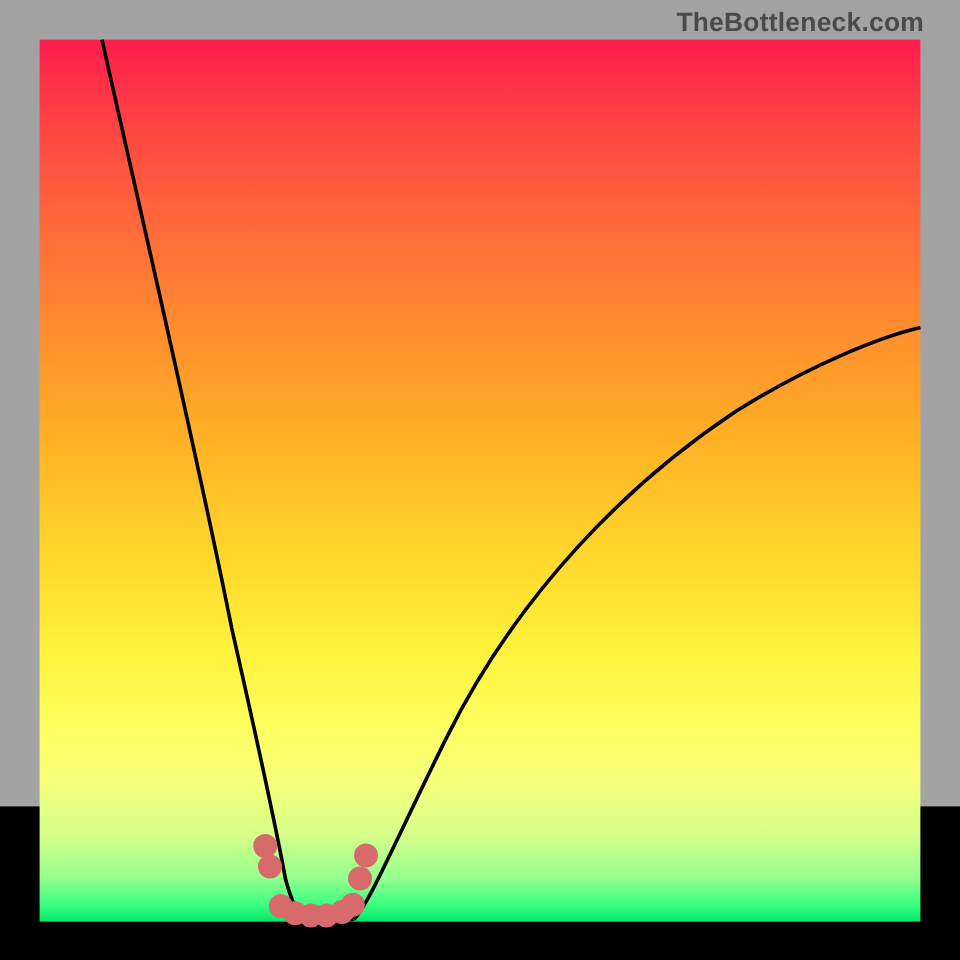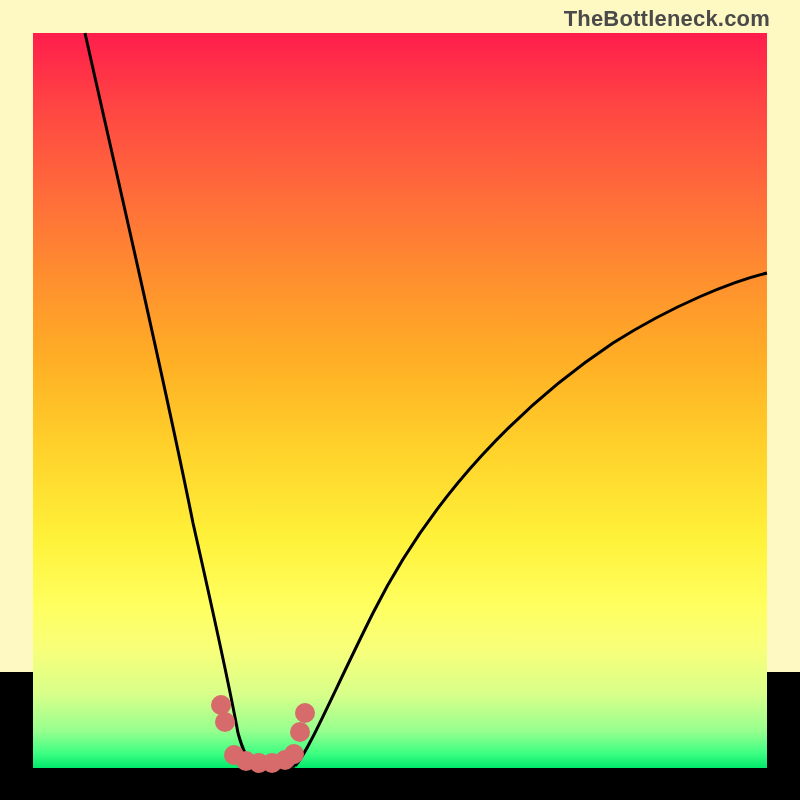--- a/index.html
+++ b/index.html
@@ -10,21 +10,21 @@
     overflow: hidden;
     background: #000;
     font-family: Arial, Helvetica, sans-serif;
   }
   .frame {
     position: absolute;
     top: 0;
     left: 0;
     width: 800px;
     height: 672px;
-    background: #fef9c3;
+    background: #a3a3a3;
   }
   .plot-area {
     position: absolute;
     top: 33px;
     left: 33px;
     width: 734px;
     height: 735px;
     background: linear-gradient(
       to bottom,
       #ff1d4c 0%,

